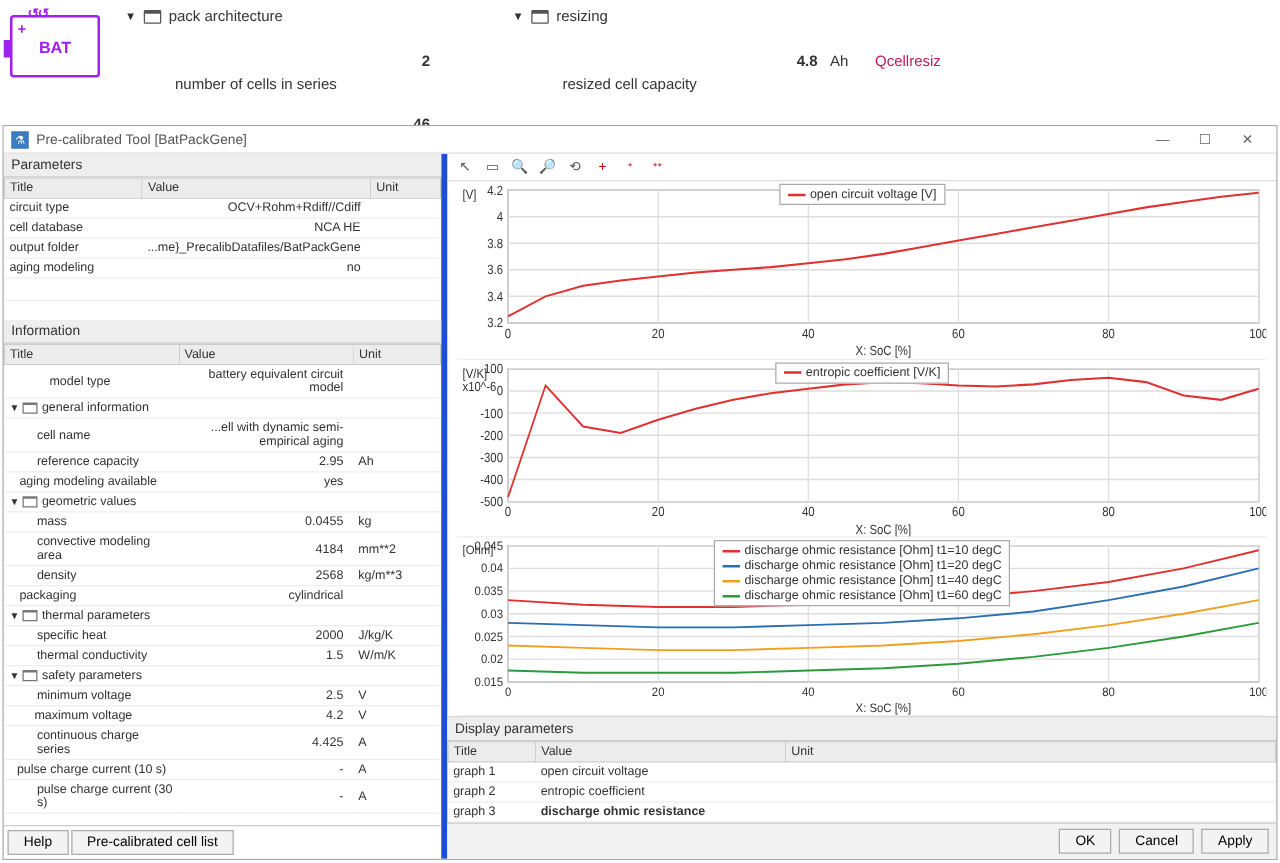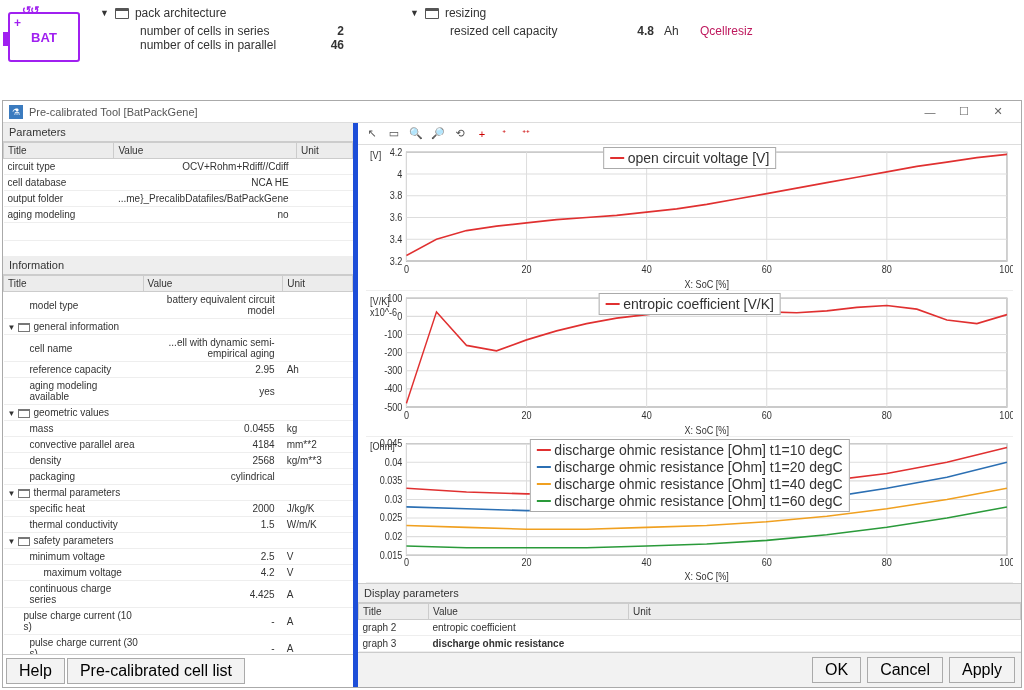--- a/index.html
+++ b/index.html
@@ -7,21 +7,21 @@
   .topbar { display: flex; align-items: flex-start; padding: 6px 8px 0 8px; gap: 20px; height: 76px; }
   .bat-icon { width: 72px; height: 50px; border: 2px solid #a020f0; border-radius: 3px; position: relative; display: flex; align-items: center; justify-content: center; color: #a020f0; font-weight: bold; font-size: 13px; margin-top: 6px; }
   .bat-icon::before { content: ""; position: absolute; left: -7px; top: 18px; width: 5px; height: 14px; background: #a020f0; }
   .bat-icon .plus { position: absolute; left: 4px; top: 2px; font-size: 12px; }
   .bat-icon .spring { position: absolute; top: -10px; left: 12px; font-size: 11px; color: #a020f0; letter-spacing: -2px;}
   .tree-group { display: flex; flex-direction: column; gap: 4px; min-width: 250px; }
   .tree-head { display: flex; align-items: center; gap: 6px; font-size: 12px; }
   .tree-head .caret { font-size: 9px; color: #333; }
   .folder-glyph { width: 14px; height: 11px; border: 1px solid #555; border-top: 3px solid #555; border-radius: 1px; background: #fff; }
   .tree-row { display: flex; align-items: center; gap: 10px; padding-left: 40px; font-size: 12px; }
-  .tree-row .lbl { width: 160px; }
+  .tree-row .lbl { width: 160px; margin-top: 36px; }
   .tree-row .val { width: 34px; text-align: right; font-weight: bold; }
   .tree-row .unit { width: 26px; }
   .tree-row .extra { color: #be185d; }
   .window { position: absolute; left: 2px; top: 100px; width: 1020px; height: 588px; border: 1px solid #aaa; background: #f5f5f5; display: flex; flex-direction: column; }
   .titlebar { height: 22px; background: #fff; display: flex; align-items: center; padding: 0 6px; border-bottom: 1px solid #ddd; }
   .titlebar .app-ico { width: 14px; height: 14px; background: #3b7bbf; margin-right: 6px; display:flex; align-items:center; justify-content:center; color:#fff; font-size:9px;}
   .titlebar .title { flex: 1; color: #555; font-size: 11px; }
   .winbtn { width: 34px; text-align: center; color: #666; }
   .content { flex: 1; display: flex; overflow: hidden; }
   .left { width: 355px; display: flex; flex-direction: column; border-right: 5px solid #1d4ed8; background: #fff; justify-content: flex-end; }
@@ -31,28 +31,28 @@
   table.grid td { border-bottom: 1px solid #eee; padding: 2px 4px; }
   .grid td.ttl { width: 40%; }
   .grid td.val { width: 40%; text-align: right; padding-right: 8px; }
   .grid td.unit { width: 20%; }
   .param-block { height: 114px; overflow: hidden; }
   .info-block { flex: 1; overflow-y: auto; }
   .group-row td { background: #fff; }
   .group-row .caret { display:inline-block; width:10px; font-size:8px;}
   .group-row .fldr { display:inline-block; width:12px; height:9px; border:1px solid #777; border-top:2px solid #777; margin-right:4px; vertical-align:middle;}
   .left-footer { display: flex; gap: 2px; padding: 3px; border-top: 1px solid #ccc; }
-  .btn { border: 1px solid #aaa; background: #f3f3f3; padding: 3px 12px; font-size: 16px; cursor: pointer; }
+  .btn { border: 1px solid #aaa; background: #f3f3f3; padding: 3px 12px; font-size: 11px; cursor: pointer; }
   .right { flex: 1; display: flex; flex-direction: column; background: #fff; }
   .toolbar { height: 22px; display: flex; align-items: center; gap: 6px; padding: 0 6px; border-bottom: 1px solid #ddd; }
   .tool-ico { width: 16px; height: 16px; display:flex; align-items:center; justify-content:center; font-size:11px; color:#555; border:1px solid transparent;}
   .charts { flex: 1; display: flex; flex-direction: column; padding: 0 8px; overflow:hidden;}
   .chart-box { position: relative; flex: 1; border-bottom: 1px solid #eee; }
   .chart-box svg { width: 100%; height: 100%; }
-  .legend { position: absolute; top: 2px; left: 50%; transform: translateX(-50%); background: #fff; border: 1px solid #aaa; padding: 2px 6px; font-size: 14px; display:flex; flex-direction:column; gap:1px;}
+  .legend { position: absolute; top: 2px; left: 50%; transform: translateX(-50%); background: #fff; border: 1px solid #aaa; padding: 2px 6px; font-size: 10px; display:flex; flex-direction:column; gap:1px;}
   .legend .item { display:flex; align-items:center; gap:4px; white-space:nowrap;}
   .legend .swatch { width:14px; height:2px; }
   .axis-text { font-size: 9px; fill: #333; }
   .dp-block { border-top: 1px solid #ccc; }
   .footer { display: flex; justify-content: flex-end; gap: 6px; padding: 4px 6px; border-top: 1px solid #ccc; background:#f2f2f2;}
   .empty-cell { height: 18px; }
 </style>
 </head>
 <body>
 
@@ -153,62 +153,62 @@
         <table class="grid">
           <thead>
               <tr>
             <th>Title</th>
             <th>Value</th>
             <th>Unit</th>
           </tr>
             </thead>
           <tbody id="info-body">
               <tr>
-                <td class="ttl" style="padding-left:26px">model type</td>
+                <td class="ttl" style="padding-left:36px">model type</td>
                 <td class="val">battery equivalent circuit model</td>
                 <td class="unit"></td>
               </tr>
               <tr class="group-row">
                 <td colspan="3"><span class="caret">▼</span><span class="fldr"></span>general information</td>
               </tr>
               <tr>
                 <td class="ttl" style="padding-left:26px">cell name</td>
                 <td class="val">...ell with dynamic semi-empirical aging</td>
                 <td class="unit"></td>
               </tr>
               <tr>
                 <td class="ttl" style="padding-left:26px">reference capacity</td>
                 <td class="val">2.95</td>
                 <td class="unit">Ah</td>
               </tr>
               <tr>
-                <td class="ttl" style="padding-left:26px">aging modeling available</td>
+                <td class="ttl" style="padding-left:12px">aging modeling available</td>
                 <td class="val">yes</td>
                 <td class="unit"></td>
               </tr>
               <tr class="group-row">
                 <td colspan="3"><span class="caret">▼</span><span class="fldr"></span>geometric values</td>
               </tr>
               <tr>
                 <td class="ttl" style="padding-left:26px">mass</td>
                 <td class="val">0.0455</td>
                 <td class="unit">kg</td>
               </tr>
               <tr>
-                <td class="ttl" style="padding-left:26px">convective parallel area</td>
+                <td class="ttl" style="padding-left:26px">convective modeling area</td>
                 <td class="val">4184</td>
                 <td class="unit">mm**2</td>
               </tr>
               <tr>
                 <td class="ttl" style="padding-left:26px">density</td>
                 <td class="val">2568</td>
                 <td class="unit">kg/m**3</td>
               </tr>
               <tr>
-                <td class="ttl" style="padding-left:26px">packaging</td>
+                <td class="ttl" style="padding-left:12px">packaging</td>
                 <td class="val">cylindrical</td>
                 <td class="unit"></td>
               </tr>
               <tr class="group-row">
                 <td colspan="3"><span class="caret">▼</span><span class="fldr"></span>thermal parameters</td>
               </tr>
               <tr>
                 <td class="ttl" style="padding-left:26px">specific heat</td>
                 <td class="val">2000</td>
                 <td class="unit">J/kg/K</td>
@@ -220,31 +220,31 @@
               </tr>
               <tr class="group-row">
                 <td colspan="3"><span class="caret">▼</span><span class="fldr"></span>safety parameters</td>
               </tr>
               <tr>
                 <td class="ttl" style="padding-left:26px">minimum voltage</td>
                 <td class="val">2.5</td>
                 <td class="unit">V</td>
               </tr>
               <tr>
-                <td class="ttl" style="padding-left:40px">maximum voltage</td>
+                <td class="ttl" style="padding-left:24px">maximum voltage</td>
                 <td class="val">4.2</td>
                 <td class="unit">V</td>
               </tr>
               <tr>
                 <td class="ttl" style="padding-left:26px">continuous charge series</td>
                 <td class="val">4.425</td>
                 <td class="unit">A</td>
               </tr>
               <tr>
-                <td class="ttl" style="padding-left:20px">pulse charge current (10 s)</td>
+                <td class="ttl" style="padding-left:10px">pulse charge current (10 s)</td>
                 <td class="val">-</td>
                 <td class="unit">A</td>
               </tr>
               <tr>
                 <td class="ttl" style="padding-left:26px">pulse charge current (30 s)</td>
                 <td class="val">-</td>
                 <td class="unit">A</td>
               </tr>
             </tbody>
         </table>
@@ -386,20 +386,25 @@
         <table class="grid">
           <thead>
               <tr>
             <th style="width:70px">Title</th>
             <th style="width:200px">Value</th>
             <th>Unit</th>
           </tr>
             </thead>
           <tbody id="dp-body">
               <tr>
+                <td>graph 1</td>
+                <td style="">open circuit voltage</td>
+                <td></td>
+              </tr>
+              <tr>
                 <td>graph 2</td>
                 <td style="">entropic coefficient</td>
                 <td></td>
               </tr>
               <tr>
                 <td>graph 3</td>
                 <td style="font-weight:bold">discharge ohmic resistance</td>
                 <td></td>
               </tr>
             </tbody>

